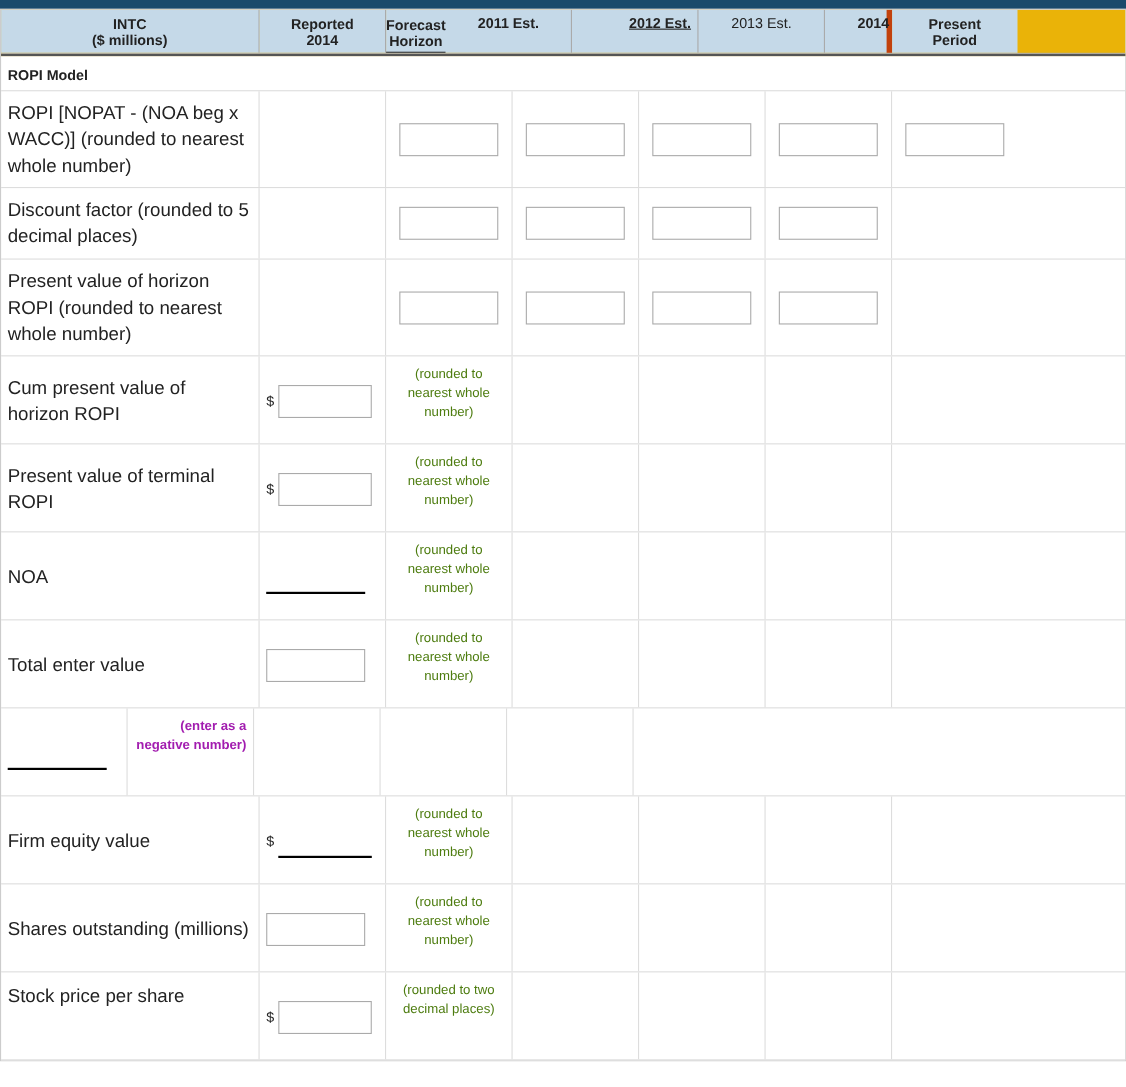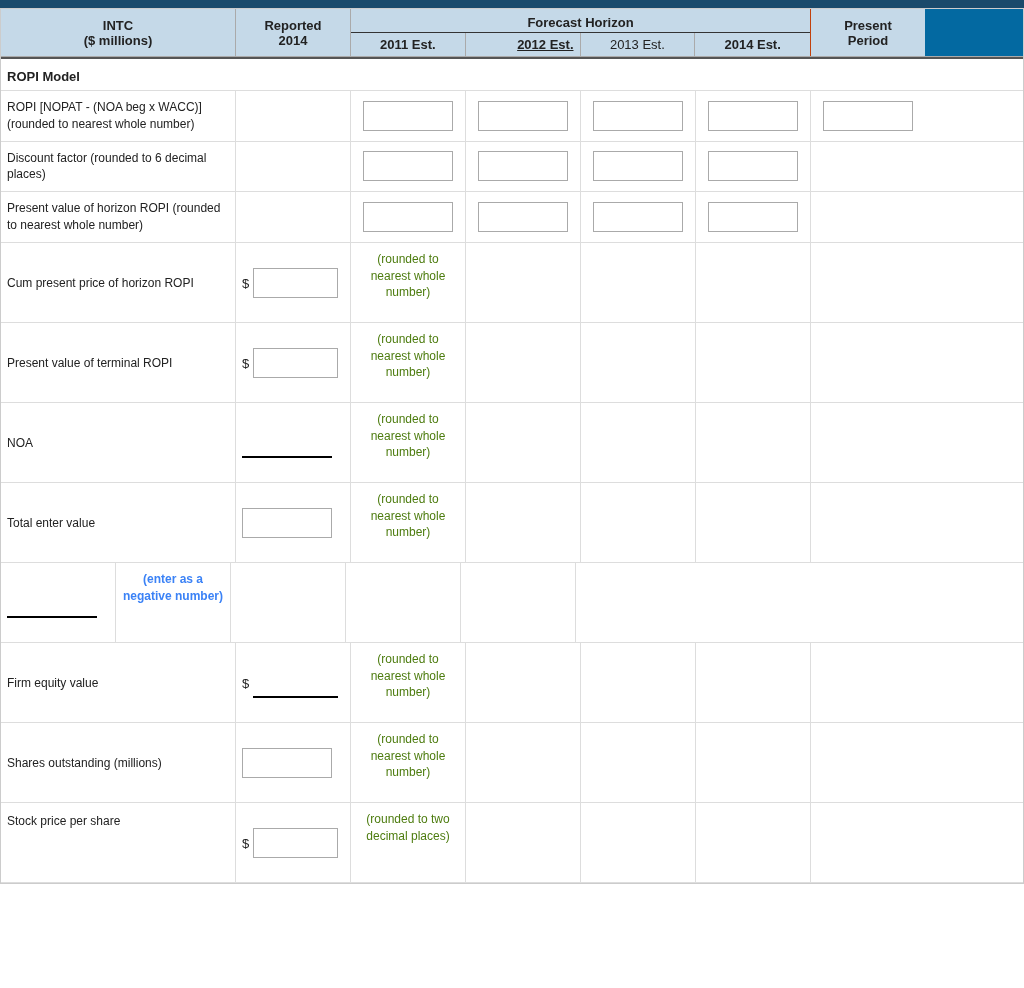--- a/index.html
+++ b/index.html
@@ -9,21 +9,21 @@
       background: #fff;
       color: #222;
     }
     .table-container {
       width: 1024px;
       border: 1px solid #ccc;
     }
 
     
     .header-section {
-      background: #0369a1;
+      background: #eab308;
       border-bottom: 2px solid #555;
     }
     .forecast-group-top {
       text-align: center;
       font-weight: bold;
       padding: 6px 0 2px 0;
       border-bottom: 1px solid #333;
     }
     .forecast-group-subs {
       display: flex;
@@ -51,21 +51,21 @@
     .data-row .cell {
       padding: 8px 6px;
       border-right: 1px solid #ddd;
       display: flex;
       align-items: center;
     }
     .data-row .cell:last-child { border-right: none; }
     .cell-label {
       width: 235px;
       flex-shrink: 0;
-      font-size: 12px;
+      font-size: 17px;
       line-height: 1.4;
     }
     .cell-reported {
       width: 115px;
       flex-shrink: 0;
       justify-content: flex-start;
       align-items: center;
     }
     .cell-2011 { width: 115px; flex-shrink: 0; justify-content: center; }
     .cell-2012 { width: 115px; flex-shrink: 0; justify-content: center; }
@@ -119,22 +119,22 @@
     }
 
     .note-text {
       font-size: 12px;
       color: #4d7c0f;
       text-align: center;
       line-height: 1.4;
     }
     .note-text-bold {
       font-size: 12px;
-      color: #3b82f6;
-      text-align: center;
+      color: #a21caf;
+      text-align: right;
       line-height: 1.4;
       font-weight: bold;
     }
 
     .row-tall .cell { align-items: flex-start; padding-top: 10px; }
     .row-tall { min-height: 80px; }
 
     .top-bar {
       height: 8px;
       background: #1a4a6b;
@@ -152,21 +152,21 @@
       <div class="h-label" style="display:flex;flex-direction:column;justify-content:center;align-items:center;border-right:1px solid #aaa;padding:4px 6px;background:#c5d9e8;">
         <div style="font-weight:bold;">INTC</div>
         <div style="font-weight:bold;">($&nbsp;millions)</div>
       </div>
 
       <div class="h-reported" style="display:flex;flex-direction:column;justify-content:center;align-items:center;border-right:1px solid #aaa;padding:4px 6px;background:#c5d9e8;">
         <div style="font-weight:bold;">Reported</div>
         <div style="font-weight:bold;">2014</div>
       </div>
 
-      <div style="width:460px;flex-shrink:0;display:flex;flex-direction:column;border-right:1px solid #c2410c;background:#c5d9e8;">
+      <div style="width:460px;flex-shrink:0;display:flex;flex-direction:row;border-right:5px solid #c2410c;background:#c5d9e8;">
         <div class="forecast-group-top">Forecast Horizon</div>
         <div class="forecast-group-subs">
           <div class="h-col" style="width:115px;text-align:center;padding:4px 6px;font-weight:bold;border-right:1px solid #aaa;">2011 Est.</div>
           <div class="h-col" style="width:115px;text-align:right;padding:4px 6px;font-weight:bold;border-right:1px solid #aaa;text-decoration:underline;">2012 Est.</div>
           <div class="h-col" style="width:115px;text-align:center;padding:4px 6px;font-weight:normal;border-right:1px solid #aaa;">2013 Est.</div>
           <div class="h-col" style="width:115px;text-align:center;padding:4px 6px;font-weight:bold;border-right:none;">2014 Est.</div>
         </div>
       </div>
 
       <div class="h-terminal" style="display:flex;flex-direction:column;justify-content:center;align-items:center;padding:4px 6px;background:#c5d9e8;">
@@ -195,21 +195,21 @@
     <div class="cell cell-2014">
       <input class="input-box input-wide" type="text" style="">
     </div>
     <div class="cell cell-terminal">
       <input class="input-box input-wide" type="text" style="">
     </div>
   </div>
 
   <div class="data-row">
     <div class="cell cell-label">
-      <span>Discount factor (rounded to 6 decimal places)</span>
+      <span>Discount factor (rounded to 5 decimal places)</span>
     </div>
     <div class="cell cell-reported"></div>
     <div class="cell cell-2011">
       <input class="input-box input-wide" type="text" style="">
     </div>
     <div class="cell cell-2012">
       <input class="input-box input-wide" type="text" style="">
     </div>
     <div class="cell cell-2013">
       <input class="input-box input-wide" type="text" style="">
@@ -235,21 +235,21 @@
       <input class="input-box input-wide" type="text" style="">
     </div>
     <div class="cell cell-2014">
       <input class="input-box input-wide" type="text" style="">
     </div>
     <div class="cell cell-terminal"></div>
   </div>
 
   <div class="data-row row-tall">
     <div class="cell cell-label" style="align-items:center;">
-      <span>Cum present price of horizon ROPI</span>
+      <span>Cum present value of horizon ROPI</span>
     </div>
     <div class="cell cell-reported" style="align-items:center;">
       <div class="input-with-dollar">
         <span class="dollar-sign">$</span>
         <input class="input-box" style="width: 85px;" type="text">
       </div>
     </div>
     <div class="cell cell-2011" style="align-items:flex-start;padding-top:8px;">
       <span class="note-text">(rounded to nearest whole number)</span>
     </div>

